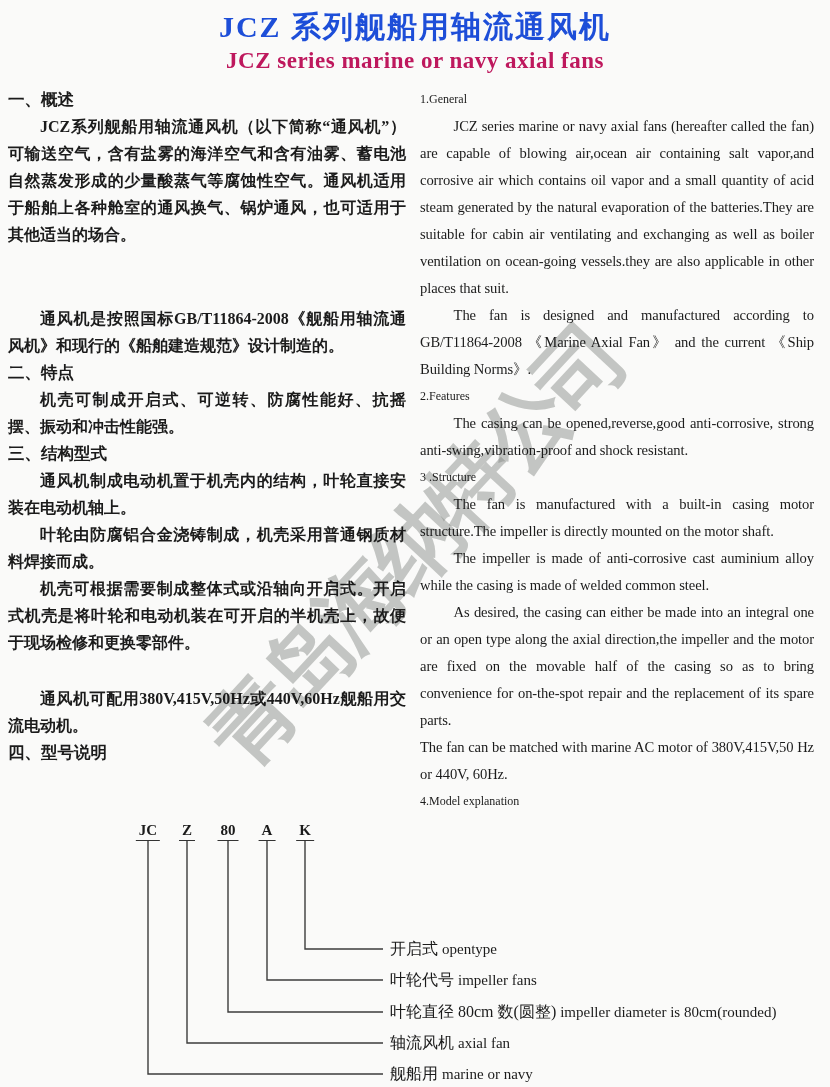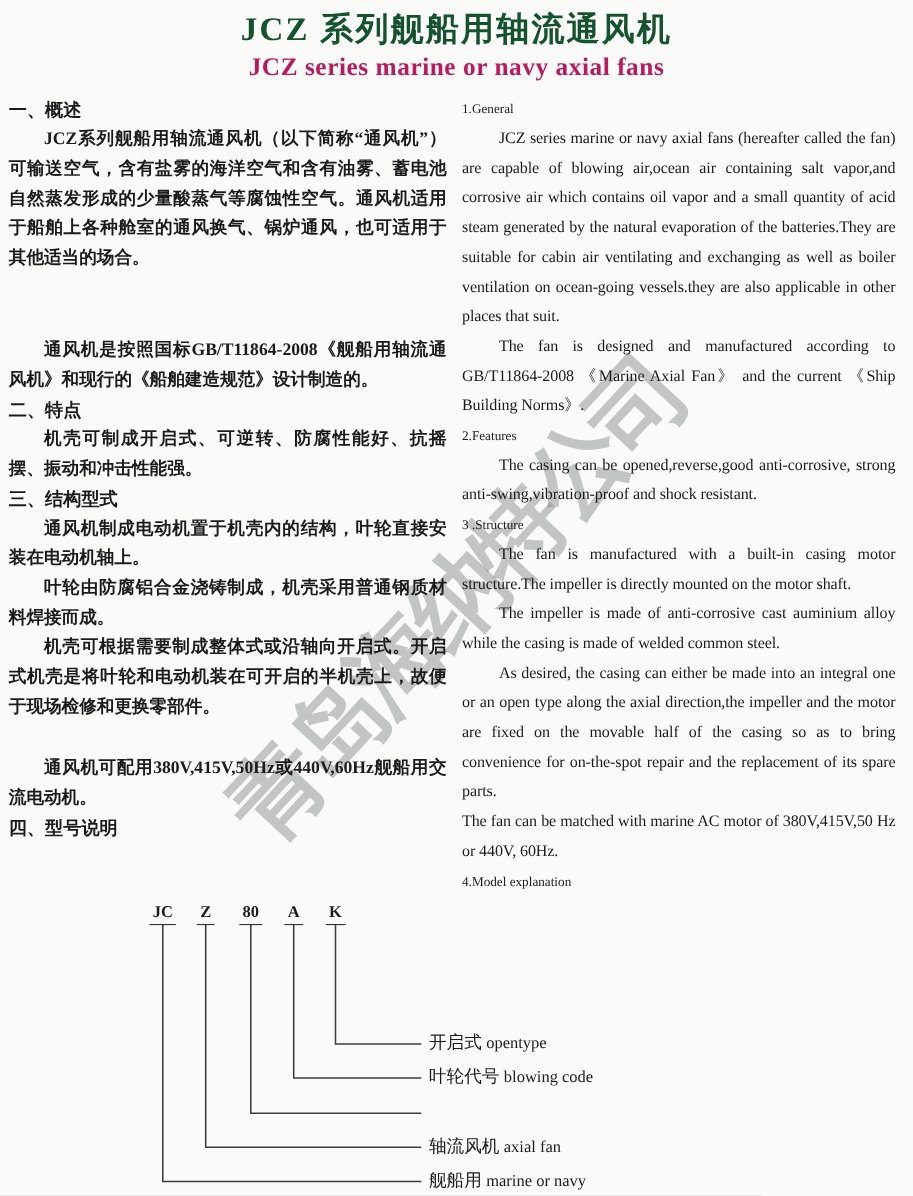--- a/index.html
+++ b/index.html
@@ -73,21 +73,21 @@
   .dlabel-en{font-weight:normal;font-size:15px;margin-left:4px;}
 </style>
 </head>
 <body>
 
 <div class="page">
 
   <div class="watermark">青岛海纳特公司</div>
 
   <div class="header">
-    <h1 class="title-zh" style="color:#14532d">JCZ 系列舰船用轴流通风机</h1>
+    <h1 class="title-zh" style="color:#1d4ed8">JCZ 系列舰船用轴流通风机</h1>
     <h2 class="title-en" style="color:#be185d">JCZ series marine or navy axial fans</h2>
   </div>
 
   <div class="columns">
 
     <div class="col-zh">
       <div class="zh-heading">一、概述</div>
       <p class="zh-para">JCZ系列舰船用轴流通风机（以下简称“通风机”）可输送空气，含有盐雾的海洋空气和含有油雾、蓄电池自然蒸发形成的少量酸蒸气等腐蚀性空气。通风机适用于船舶上各种舱室的通风换气、锅炉通风，也可适用于其他适当的场合。</p>
       <div class="spacer-lg"></div>
       <p class="zh-para">通风机是按照国标GB/T11864-2008《舰船用轴流通风机》和现行的《船舶建造规范》设计制造的。</p>
@@ -128,19 +128,20 @@
       <polyline points="148,26 148,260 383,260"></polyline>
     </svg>
 
     <span class="dcode" style="left:148px">JC</span>
     <span class="dcode" style="left:187px">Z</span>
     <span class="dcode" style="left:228px">80</span>
     <span class="dcode" style="left:267px">A</span>
     <span class="dcode" style="left:305px">K</span>
 
     <div class="dlabel" style="top:125px"><span class="dlabel-zh">开启式</span><span class="dlabel-en">opentype</span></div>
-    <div class="dlabel" style="top:156px"><span class="dlabel-zh">叶轮代号</span><span class="dlabel-en">blowing code</span></div>
+    <div class="dlabel" style="top:156px"><span class="dlabel-zh">叶轮代号</span><span class="dlabel-en">impeller fans</span></div>
+    <div class="dlabel" style="top:188px"><span class="dlabel-zh">叶轮直径 80cm 数(圆整)</span><span class="dlabel-en">impeller diameter is 80cm(rounded)</span></div>
     <div class="dlabel" style="top:219px"><span class="dlabel-zh">轴流风机</span><span class="dlabel-en">axial fan</span></div>
     <div class="dlabel" style="top:250px"><span class="dlabel-zh">舰船用</span><span class="dlabel-en">marine or navy</span></div>
 
   </div>
 
 </div>
 
 </body></html>

